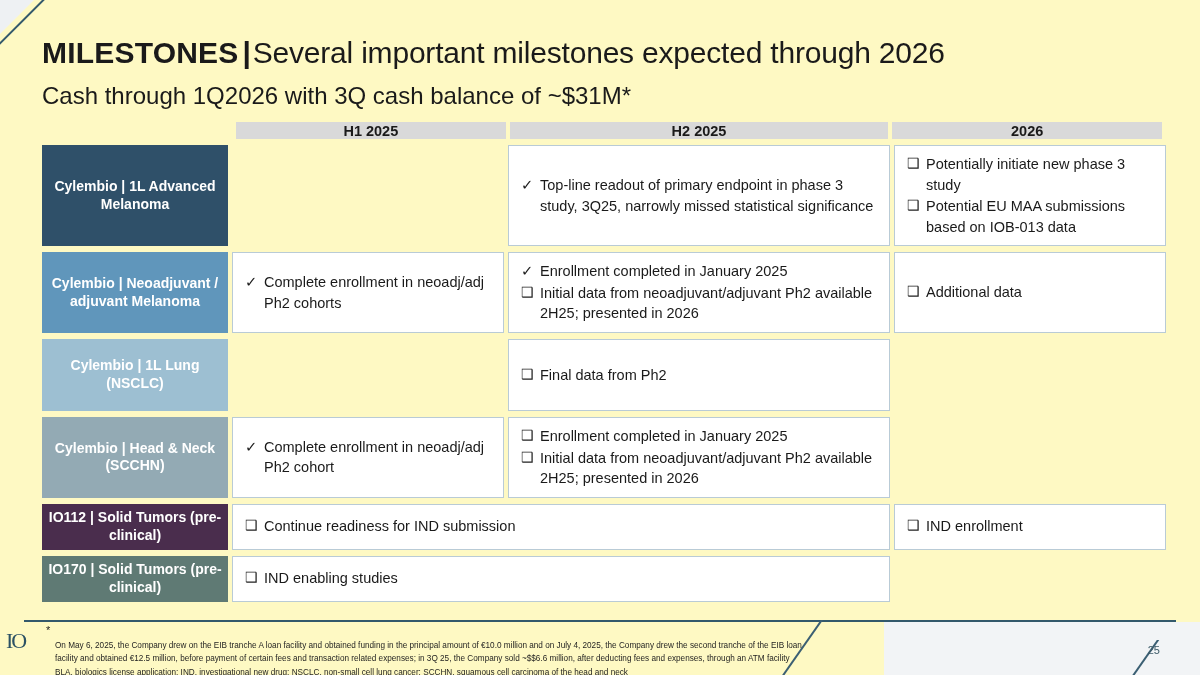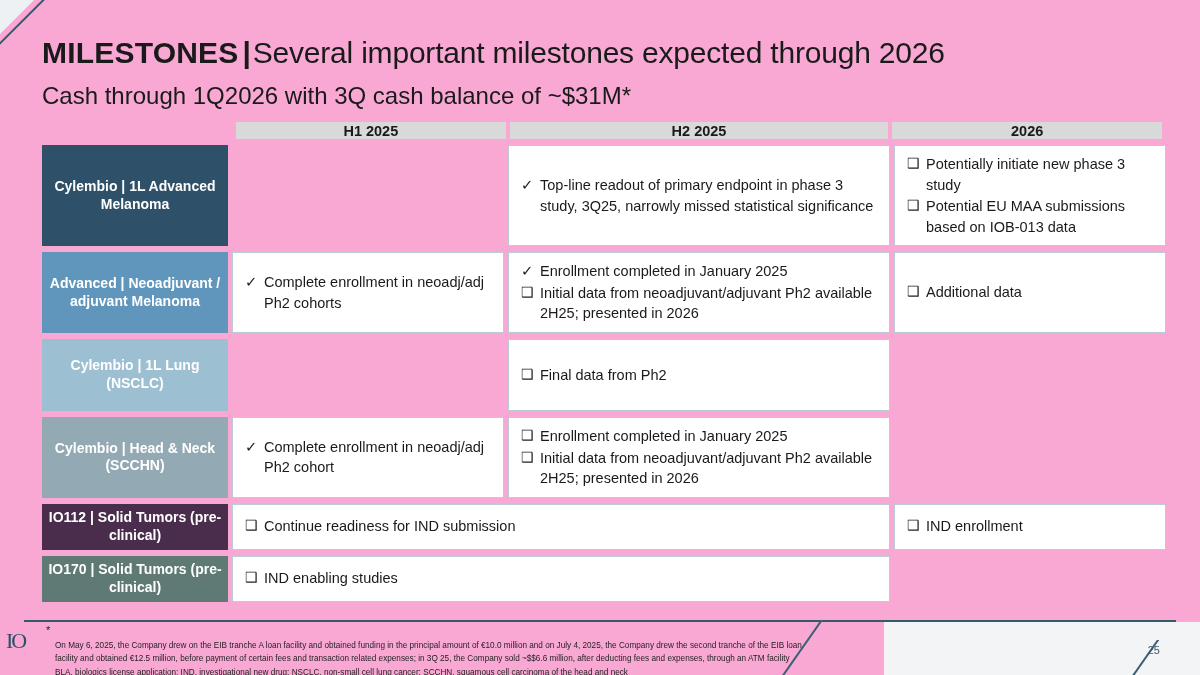--- a/index.html
+++ b/index.html
@@ -5,21 +5,21 @@
   * { box-sizing: border-box; margin: 0; padding: 0; }
   html, body {
     width: 1200px; height: 675px;
     background: #ffffff;
     font-family: "Liberation Sans", sans-serif;
     overflow: hidden;
   }
   #slide {
     position: relative;
     width: 1200px; height: 675px;
-    background: #f9a8d4;
+    background: #fef9c3;
   }
   
   .corner-wedge {
     position: absolute; left: 0; top: 0;
     width: 34px; height: 34px;
     background: #eef1f3;
     clip-path: polygon(0 0, 0 100%, 100% 0);
   }
   .corner-line {
     position: absolute; left: -4px; top: -2px;
@@ -258,21 +258,21 @@
           </div>
           <div class="bullet">
             <span class="mk box">❑</span>
             <span class="btext">Potential EU MAA submissions based on IOB-013 data</span>
           </div>
         </div>
       </div>
     </div>
 
     <div class="row" style="min-height:72px">
-      <div class="rowlabel" style="background:#6096bb">Advanced | Neoadjuvant / adjuvant Melanoma</div>
+      <div class="rowlabel" style="background:#6096bb">Cylembio | Neoadjuvant / adjuvant Melanoma</div>
       <div class="cells">
         <div class="cell w-h1">
           <div class="bullet">
             <span class="mk check">✓</span>
             <span class="btext">Complete enrollment in neoadj/adj Ph2 cohorts</span>
           </div>
         </div>
         <div class="cell w-h2">
           <div class="bullet">
             <span class="mk check">✓</span>

